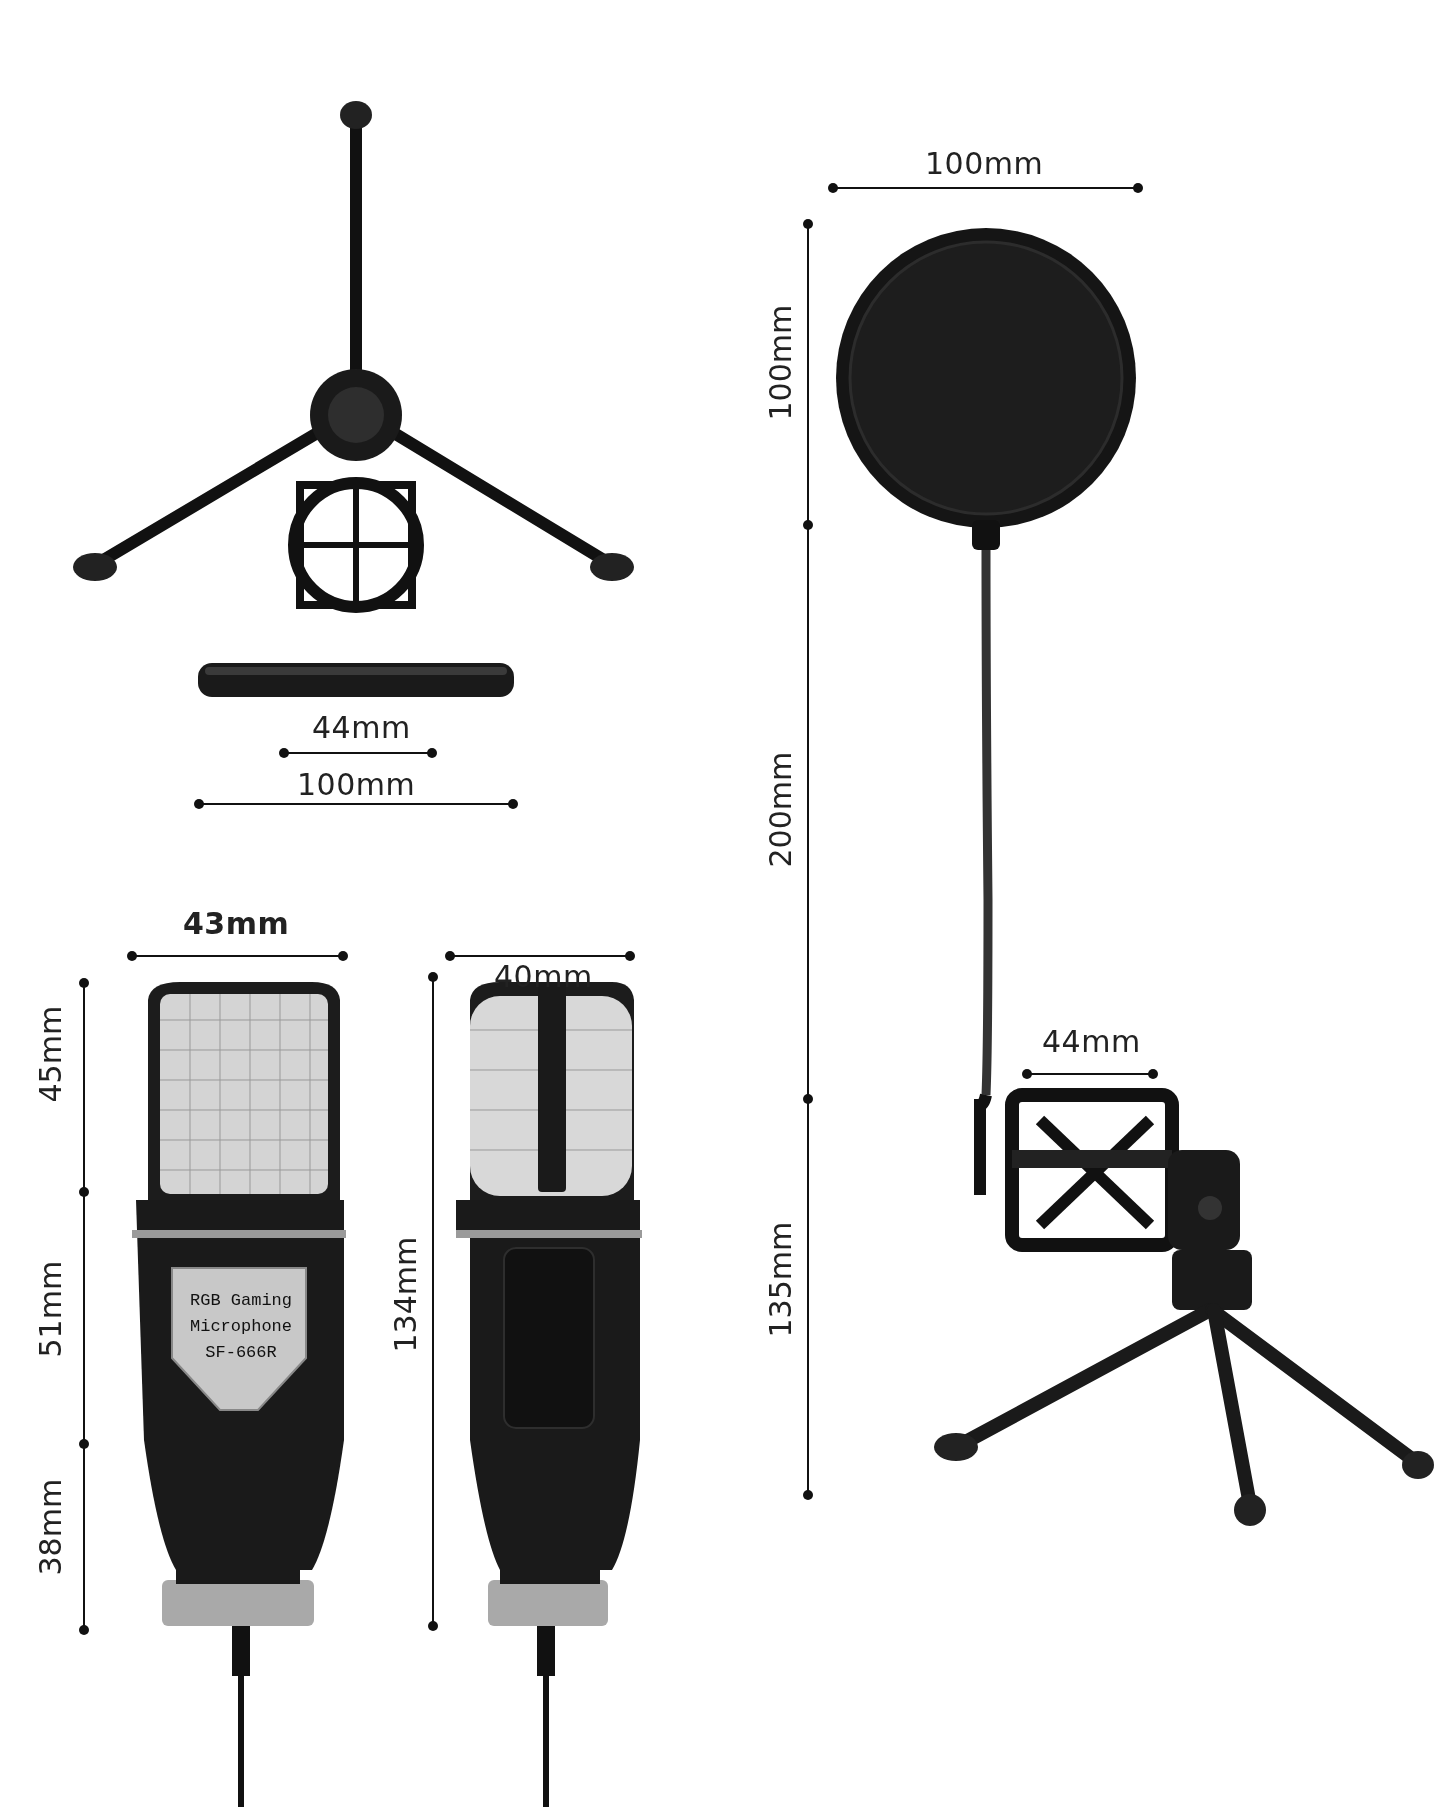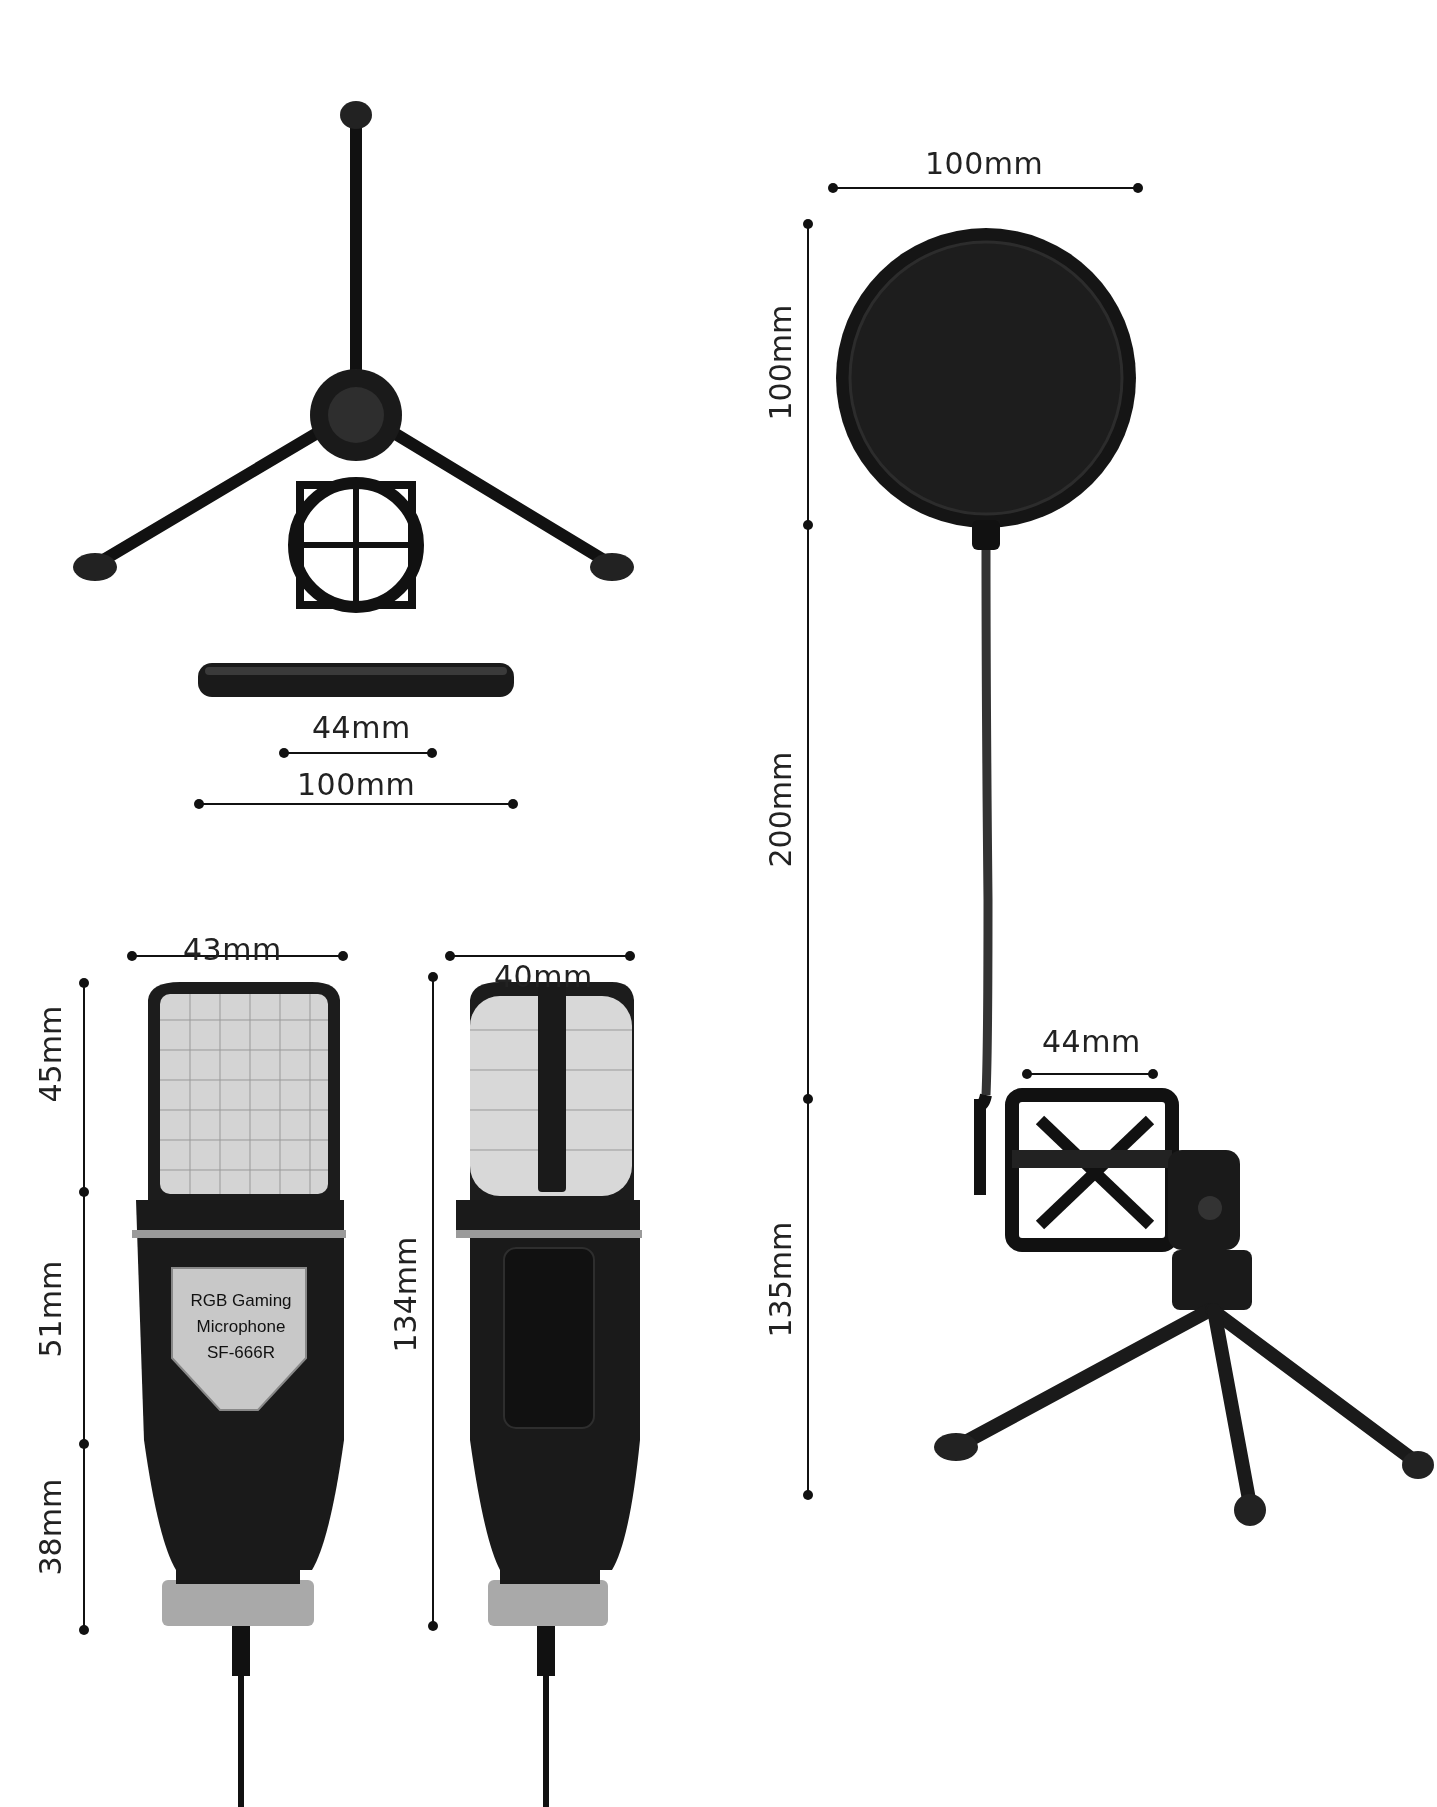--- a/index.html
+++ b/index.html
@@ -1,20 +1,20 @@
 <!DOCTYPE html>
 <html><head>
 <meta charset="utf-8">
 <style>
   html, body { margin:0; padding:0; background:#ffffff; }
   body { width:1437px; height:1807px; position:relative; overflow:hidden; font-family:"DejaVu Sans", sans-serif; }
   .dim { position:absolute; color:#222; font-size:30px; letter-spacing:0.5px; }
   .dimv { position:absolute; color:#222; font-size:30px; transform:rotate(-90deg); transform-origin:center; white-space:nowrap; }
   svg { position:absolute; left:0; top:0; }
-  .label-text { position:absolute; font-family:Liberation Sans, sans-serif; font-size:17px; color:#111; text-align:center; line-height:26px; }
+  .label-text { position:absolute; font-family:Liberation Mono, monospace; font-size:17px; color:#111; text-align:center; line-height:26px; }
 </style>
 </head>
 <body>
 
 <svg width="1437" height="1807" viewBox="0 0 1437 1807">
 
   <g>
     <line x1="356" y1="115" x2="356" y2="380" stroke="#111" stroke-width="12" stroke-linecap="round"></line>
     <ellipse cx="356" cy="115" rx="16" ry="14" fill="#222"></ellipse>
     <line x1="356" y1="410" x2="95" y2="565" stroke="#111" stroke-width="12" stroke-linecap="round"></line>
@@ -144,21 +144,21 @@
 
 <div class="label-text" style="left:178px; top:1288px; width:126px;">
   <div>RGB Gaming</div>
   <div>Microphone</div>
   <div>SF-666R</div>
 </div>
 
 <div class="dim" style="left:312px; top:710px;">44mm</div>
 <div class="dim" style="left:297px; top:767px;">100mm</div>
 
-<div class="dim" style="left:183px; top:932px;">43mm</div>
+<div class="dim" style="left:183px; top:906px;font-weight:bold;">43mm</div>
 <div class="dim" style="left:494px; top:959px;">40mm</div>
 
 <div class="dimv" style="left:10px; top:1045px; width:80px; text-align:center;">45mm</div>
 <div class="dimv" style="left:10px; top:1300px; width:80px; text-align:center;">51mm</div>
 <div class="dimv" style="left:10px; top:1518px; width:80px; text-align:center;">38mm</div>
 <div class="dimv" style="left:355px; top:1285px; width:100px; text-align:center;">134mm</div>
 
 <div class="dim" style="left:925px; top:146px;">100mm</div>
 <div class="dimv" style="left:725px; top:348px; width:110px; text-align:center;">100mm</div>
 <div class="dimv" style="left:725px; top:795px; width:110px; text-align:center;">200mm</div>

